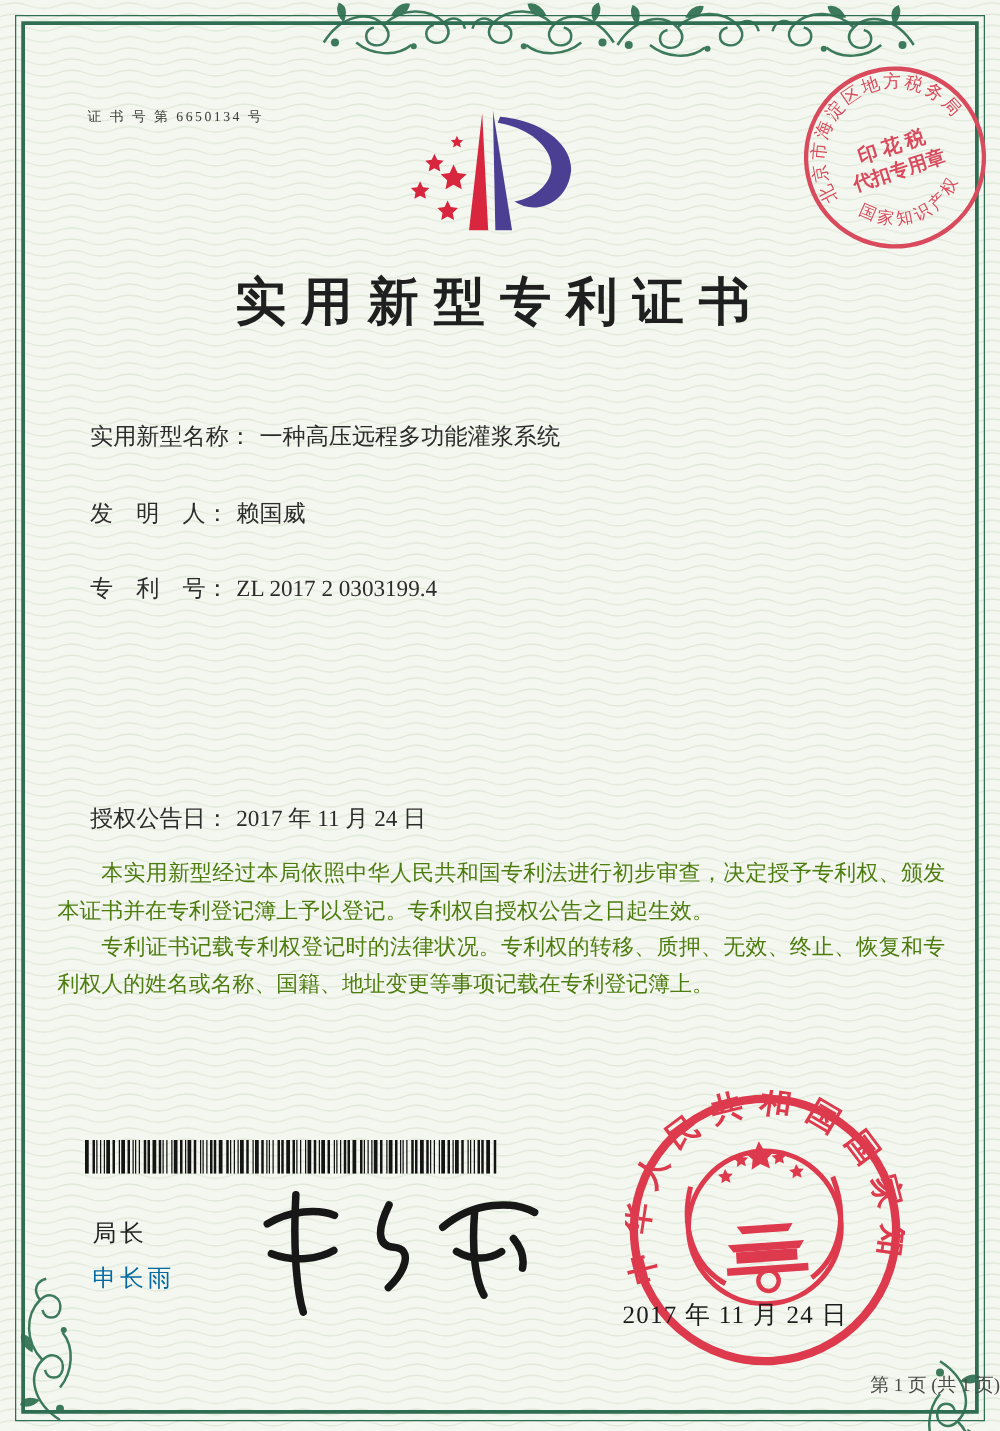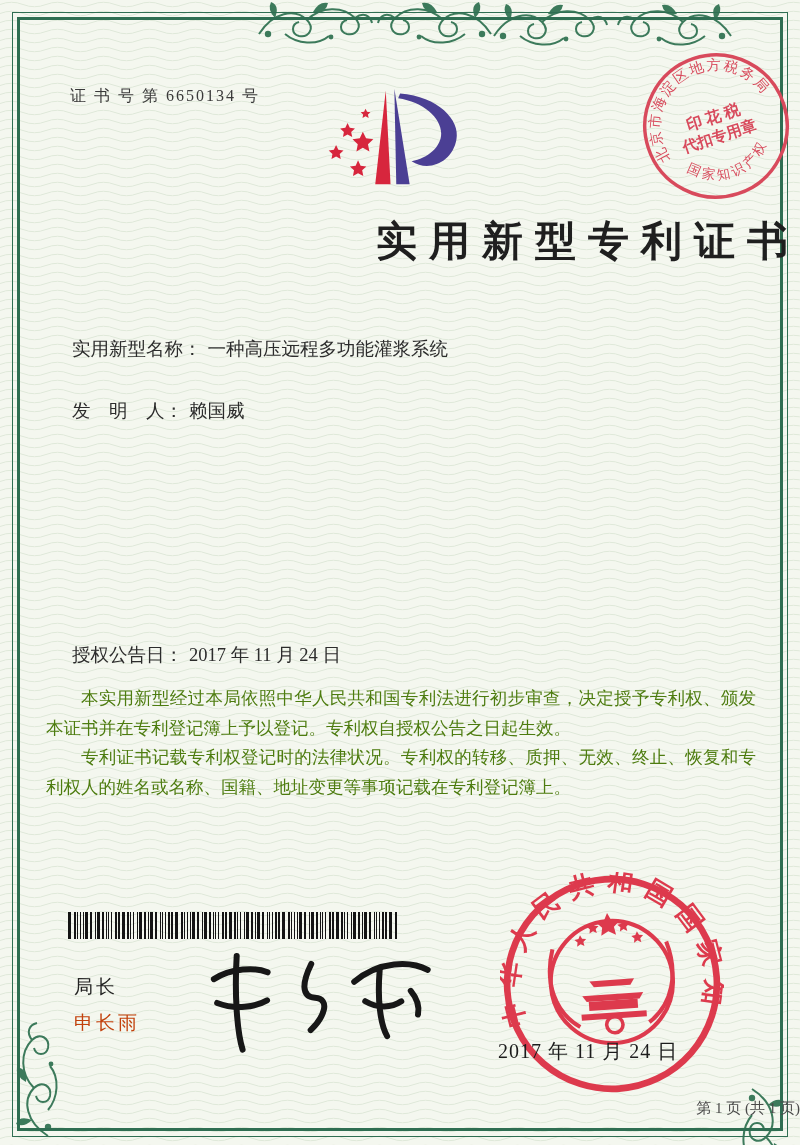--- a/index.html
+++ b/index.html
@@ -6,32 +6,32 @@
   .page{
     position:relative;width:800px;height:1145px;overflow:hidden;
     background:#f4f7ef;
     font-family:"Liberation Serif","DejaVu Serif",serif;
     color:#2d2d2d;
   }
   .bg-svg{position:absolute;left:0;top:0;width:800px;height:1145px;}
   .frame-outer{position:absolute;left:12px;top:12px;right:12px;bottom:8px;border:1.5px solid #2f6e52;}
   .frame-inner{position:absolute;left:17px;top:17px;right:17px;bottom:14px;border:3px solid #2f6e52;}
   .abs{position:absolute;}
-  .cert-no{left:70px;top:86px;font-size:16px;letter-spacing:2px;color:#3a3a3a;}
-  .title{left:0;right:0;top:214px;text-align:right;font-size:41px;font-weight:bold;
+  .cert-no{left:70px;top:86px;font-size:11px;letter-spacing:2px;color:#3a3a3a;}
+  .title{left:0;right:0;top:214px;text-align:center;font-size:41px;font-weight:bold;
          letter-spacing:12px;color:#1f1f1f;}
   .field{left:72px;font-size:18.5px;color:#2c2c2c;white-space:nowrap;}
   .field .val{margin-left:6px;}
   .paras{left:46px;width:710px;top:684px;font-size:17.5px;line-height:29.5px;
          text-align:justify;color:#4d7c0f;}
   .paras p{margin:0;text-indent:2em;}
   .barcode{left:68px;top:912px;width:332px;height:27px;overflow:hidden;white-space:nowrap;}
   .officer-title{left:74px;top:974px;font-size:19px;letter-spacing:3px;color:#222;
                  font-family:"Liberation Sans","DejaVu Sans",sans-serif;}
-  .officer-name{left:74px;top:1010px;font-size:19px;letter-spacing:3px;color:#c2410c;
+  .officer-name{left:74px;top:1010px;font-size:19px;letter-spacing:3px;color:#0369a1;
                 font-family:"Liberation Sans","DejaVu Sans",sans-serif;}
   .seal-date{left:498px;top:1038px;font-size:20px;letter-spacing:1px;color:#1c1c1c;z-index:5;}
   .footer{left:0;right:0;top:1099px;text-align:right;font-size:15px;color:#4a4a4a;}
   .stamp-text{font-family:"Liberation Serif","DejaVu Serif",serif;}
 </style>
 </head>
 <body>
 
 <div class="page">
 
@@ -117,20 +117,23 @@
   </svg>
 
   <h1 class="abs title" style="margin:0">实用新型专利证书</h1>
 
   <div class="abs field" style="top:336px">
     <span>实用新型名称：</span><span class="val">一种高压远程多功能灌浆系统</span>
   </div>
   <div class="abs field" style="top:398px">
     <span>发　明　人：</span><span class="val">赖国威</span>
   </div>
+  <div class="abs field" style="top:458px">
+    <span>专　利　号：</span><span class="val">ZL 2017 2 0303199.4</span>
+  </div>
   <div class="abs field" style="top:642px">
     <span>授权公告日：</span><span class="val">2017 年 11 月 24 日</span>
   </div>
 
   <div class="abs paras">
     <p>本实用新型经过本局依照中华人民共和国专利法进行初步审查，决定授予专利权、颁发本证书并在专利登记簿上予以登记。专利权自授权公告之日起生效。</p>
     <p>专利证书记载专利权登记时的法律状况。专利权的转移、质押、无效、终止、恢复和专利权人的姓名或名称、国籍、地址变更等事项记载在专利登记簿上。</p>
   </div>
 
   <div class="abs barcode"><i style="display: inline-block; height: 100%; background: rgb(20, 20, 20); width: 3px; margin-right: 3px;"></i><i style="display: inline-block; height: 100%; background: rgb(20, 20, 20); width: 2px; margin-right: 1px;"></i><i style="display: inline-block; height: 100%; background: rgb(20, 20, 20); width: 1px; margin-right: 2px;"></i><i style="display: inline-block; height: 100%; background: rgb(20, 20, 20); width: 1px; margin-right: 2px;"></i><i style="display: inline-block; height: 100%; background: rgb(20, 20, 20); width: 1px; margin-right: 1px;"></i><i style="display: inline-block; height: 100%; background: rgb(20, 20, 20); width: 3px; margin-right: 2px;"></i><i style="display: inline-block; height: 100%; background: rgb(20, 20, 20); width: 2px; margin-right: 3px;"></i><i style="display: inline-block; height: 100%; background: rgb(20, 20, 20); width: 1px; margin-right: 1px;"></i><i style="display: inline-block; height: 100%; background: rgb(20, 20, 20); width: 3px; margin-right: 2px;"></i><i style="display: inline-block; height: 100%; background: rgb(20, 20, 20); width: 2px; margin-right: 2px;"></i><i style="display: inline-block; height: 100%; background: rgb(20, 20, 20); width: 1px; margin-right: 1px;"></i><i style="display: inline-block; height: 100%; background: rgb(20, 20, 20); width: 1px; margin-right: 2px;"></i><i style="display: inline-block; height: 100%; background: rgb(20, 20, 20); width: 1px; margin-right: 3px;"></i><i style="display: inline-block; height: 100%; background: rgb(20, 20, 20); width: 2px; margin-right: 1px;"></i><i style="display: inline-block; height: 100%; background: rgb(20, 20, 20); width: 2px; margin-right: 2px;"></i><i style="display: inline-block; height: 100%; background: rgb(20, 20, 20); width: 3px; margin-right: 2px;"></i><i style="display: inline-block; height: 100%; background: rgb(20, 20, 20); width: 2px; margin-right: 1px;"></i><i style="display: inline-block; height: 100%; background: rgb(20, 20, 20); width: 1px; margin-right: 2px;"></i><i style="display: inline-block; height: 100%; background: rgb(20, 20, 20); width: 1px; margin-right: 3px;"></i><i style="display: inline-block; height: 100%; background: rgb(20, 20, 20); width: 1px; margin-right: 1px;"></i><i style="display: inline-block; height: 100%; background: rgb(20, 20, 20); width: 3px; margin-right: 2px;"></i><i style="display: inline-block; height: 100%; background: rgb(20, 20, 20); width: 2px; margin-right: 2px;"></i><i style="display: inline-block; height: 100%; background: rgb(20, 20, 20); width: 1px; margin-right: 1px;"></i><i style="display: inline-block; height: 100%; background: rgb(20, 20, 20); width: 3px; margin-right: 2px;"></i><i style="display: inline-block; height: 100%; background: rgb(20, 20, 20); width: 2px; margin-right: 3px;"></i><i style="display: inline-block; height: 100%; background: rgb(20, 20, 20); width: 1px; margin-right: 1px;"></i><i style="display: inline-block; height: 100%; background: rgb(20, 20, 20); width: 1px; margin-right: 2px;"></i><i style="display: inline-block; height: 100%; background: rgb(20, 20, 20); width: 1px; margin-right: 2px;"></i><i style="display: inline-block; height: 100%; background: rgb(20, 20, 20); width: 2px; margin-right: 1px;"></i><i style="display: inline-block; height: 100%; background: rgb(20, 20, 20); width: 2px; margin-right: 2px;"></i><i style="display: inline-block; height: 100%; background: rgb(20, 20, 20); width: 3px; margin-right: 3px;"></i><i style="display: inline-block; height: 100%; background: rgb(20, 20, 20); width: 2px; margin-right: 1px;"></i><i style="display: inline-block; height: 100%; background: rgb(20, 20, 20); width: 1px; margin-right: 2px;"></i><i style="display: inline-block; height: 100%; background: rgb(20, 20, 20); width: 1px; margin-right: 2px;"></i><i style="display: inline-block; height: 100%; background: rgb(20, 20, 20); width: 1px; margin-right: 1px;"></i><i style="display: inline-block; height: 100%; background: rgb(20, 20, 20); width: 3px; margin-right: 2px;"></i><i style="display: inline-block; height: 100%; background: rgb(20, 20, 20); width: 2px; margin-right: 3px;"></i><i style="display: inline-block; height: 100%; background: rgb(20, 20, 20); width: 1px; margin-right: 1px;"></i><i style="display: inline-block; height: 100%; background: rgb(20, 20, 20); width: 3px; margin-right: 2px;"></i><i style="display: inline-block; height: 100%; background: rgb(20, 20, 20); width: 2px; margin-right: 2px;"></i><i style="display: inline-block; height: 100%; background: rgb(20, 20, 20); width: 1px; margin-right: 1px;"></i><i style="display: inline-block; height: 100%; background: rgb(20, 20, 20); width: 1px; margin-right: 2px;"></i><i style="display: inline-block; height: 100%; background: rgb(20, 20, 20); width: 1px; margin-right: 3px;"></i><i style="display: inline-block; height: 100%; background: rgb(20, 20, 20); width: 2px; margin-right: 1px;"></i><i style="display: inline-block; height: 100%; background: rgb(20, 20, 20); width: 2px; margin-right: 2px;"></i><i style="display: inline-block; height: 100%; background: rgb(20, 20, 20); width: 3px; margin-right: 2px;"></i><i style="display: inline-block; height: 100%; background: rgb(20, 20, 20); width: 2px; margin-right: 1px;"></i><i style="display: inline-block; height: 100%; background: rgb(20, 20, 20); width: 1px; margin-right: 2px;"></i><i style="display: inline-block; height: 100%; background: rgb(20, 20, 20); width: 1px; margin-right: 3px;"></i><i style="display: inline-block; height: 100%; background: rgb(20, 20, 20); width: 1px; margin-right: 1px;"></i><i style="display: inline-block; height: 100%; background: rgb(20, 20, 20); width: 3px; margin-right: 2px;"></i><i style="display: inline-block; height: 100%; background: rgb(20, 20, 20); width: 2px; margin-right: 2px;"></i><i style="display: inline-block; height: 100%; background: rgb(20, 20, 20); width: 1px; margin-right: 1px;"></i><i style="display: inline-block; height: 100%; background: rgb(20, 20, 20); width: 3px; margin-right: 2px;"></i><i style="display: inline-block; height: 100%; background: rgb(20, 20, 20); width: 2px; margin-right: 3px;"></i><i style="display: inline-block; height: 100%; background: rgb(20, 20, 20); width: 1px; margin-right: 1px;"></i><i style="display: inline-block; height: 100%; background: rgb(20, 20, 20); width: 1px; margin-right: 2px;"></i><i style="display: inline-block; height: 100%; background: rgb(20, 20, 20); width: 1px; margin-right: 2px;"></i><i style="display: inline-block; height: 100%; background: rgb(20, 20, 20); width: 2px; margin-right: 1px;"></i><i style="display: inline-block; height: 100%; background: rgb(20, 20, 20); width: 2px; margin-right: 2px;"></i><i style="display: inline-block; height: 100%; background: rgb(20, 20, 20); width: 3px; margin-right: 3px;"></i><i style="display: inline-block; height: 100%; background: rgb(20, 20, 20); width: 2px; margin-right: 1px;"></i><i style="display: inline-block; height: 100%; background: rgb(20, 20, 20); width: 1px; margin-right: 2px;"></i><i style="display: inline-block; height: 100%; background: rgb(20, 20, 20); width: 1px; margin-right: 2px;"></i><i style="display: inline-block; height: 100%; background: rgb(20, 20, 20); width: 1px; margin-right: 1px;"></i><i style="display: inline-block; height: 100%; background: rgb(20, 20, 20); width: 3px; margin-right: 2px;"></i><i style="display: inline-block; height: 100%; background: rgb(20, 20, 20); width: 2px; margin-right: 3px;"></i><i style="display: inline-block; height: 100%; background: rgb(20, 20, 20); width: 1px; margin-right: 1px;"></i><i style="display: inline-block; height: 100%; background: rgb(20, 20, 20); width: 3px; margin-right: 2px;"></i><i style="display: inline-block; height: 100%; background: rgb(20, 20, 20); width: 2px; margin-right: 2px;"></i><i style="display: inline-block; height: 100%; background: rgb(20, 20, 20); width: 1px; margin-right: 1px;"></i><i style="display: inline-block; height: 100%; background: rgb(20, 20, 20); width: 1px; margin-right: 2px;"></i><i style="display: inline-block; height: 100%; background: rgb(20, 20, 20); width: 1px; margin-right: 3px;"></i><i style="display: inline-block; height: 100%; background: rgb(20, 20, 20); width: 2px; margin-right: 1px;"></i><i style="display: inline-block; height: 100%; background: rgb(20, 20, 20); width: 2px; margin-right: 2px;"></i><i style="display: inline-block; height: 100%; background: rgb(20, 20, 20); width: 3px; margin-right: 2px;"></i><i style="display: inline-block; height: 100%; background: rgb(20, 20, 20); width: 2px; margin-right: 1px;"></i><i style="display: inline-block; height: 100%; background: rgb(20, 20, 20); width: 1px; margin-right: 2px;"></i><i style="display: inline-block; height: 100%; background: rgb(20, 20, 20); width: 1px; margin-right: 3px;"></i><i style="display: inline-block; height: 100%; background: rgb(20, 20, 20); width: 1px; margin-right: 1px;"></i><i style="display: inline-block; height: 100%; background: rgb(20, 20, 20); width: 3px; margin-right: 2px;"></i><i style="display: inline-block; height: 100%; background: rgb(20, 20, 20); width: 2px; margin-right: 2px;"></i><i style="display: inline-block; height: 100%; background: rgb(20, 20, 20); width: 1px; margin-right: 1px;"></i><i style="display: inline-block; height: 100%; background: rgb(20, 20, 20); width: 3px; margin-right: 2px;"></i><i style="display: inline-block; height: 100%; background: rgb(20, 20, 20); width: 2px; margin-right: 3px;"></i><i style="display: inline-block; height: 100%; background: rgb(20, 20, 20); width: 1px; margin-right: 1px;"></i><i style="display: inline-block; height: 100%; background: rgb(20, 20, 20); width: 1px; margin-right: 2px;"></i><i style="display: inline-block; height: 100%; background: rgb(20, 20, 20); width: 1px; margin-right: 2px;"></i><i style="display: inline-block; height: 100%; background: rgb(20, 20, 20); width: 2px; margin-right: 1px;"></i><i style="display: inline-block; height: 100%; background: rgb(20, 20, 20); width: 2px; margin-right: 2px;"></i><i style="display: inline-block; height: 100%; background: rgb(20, 20, 20); width: 3px; margin-right: 3px;"></i><i style="display: inline-block; height: 100%; background: rgb(20, 20, 20); width: 2px; margin-right: 1px;"></i></div>

